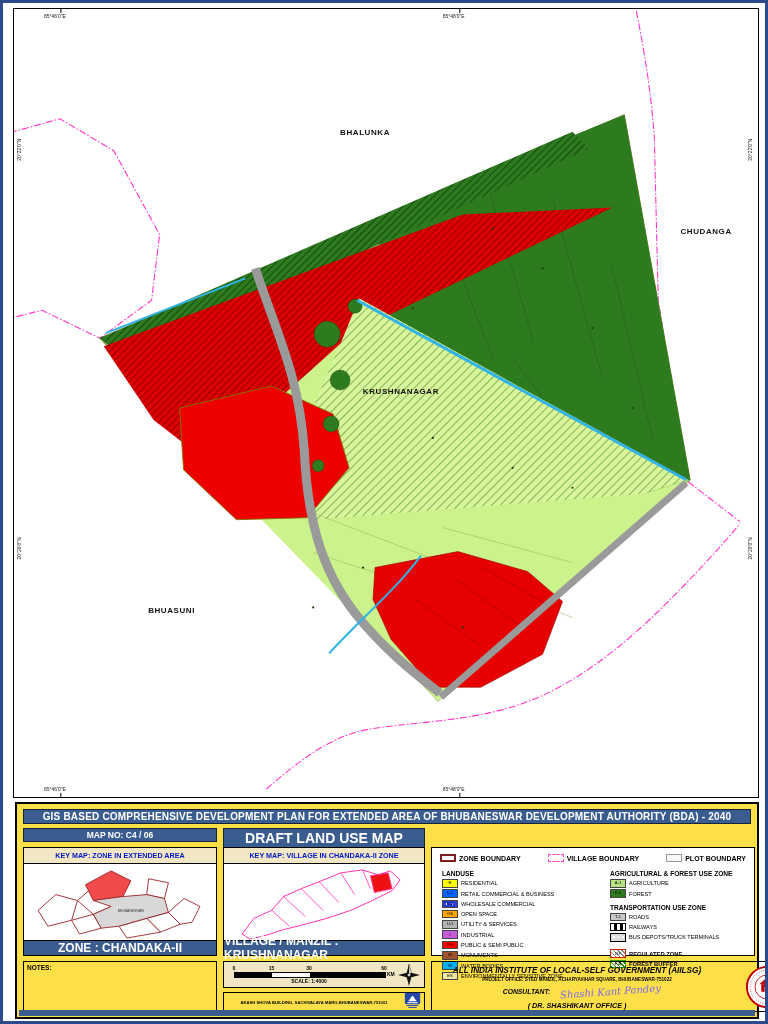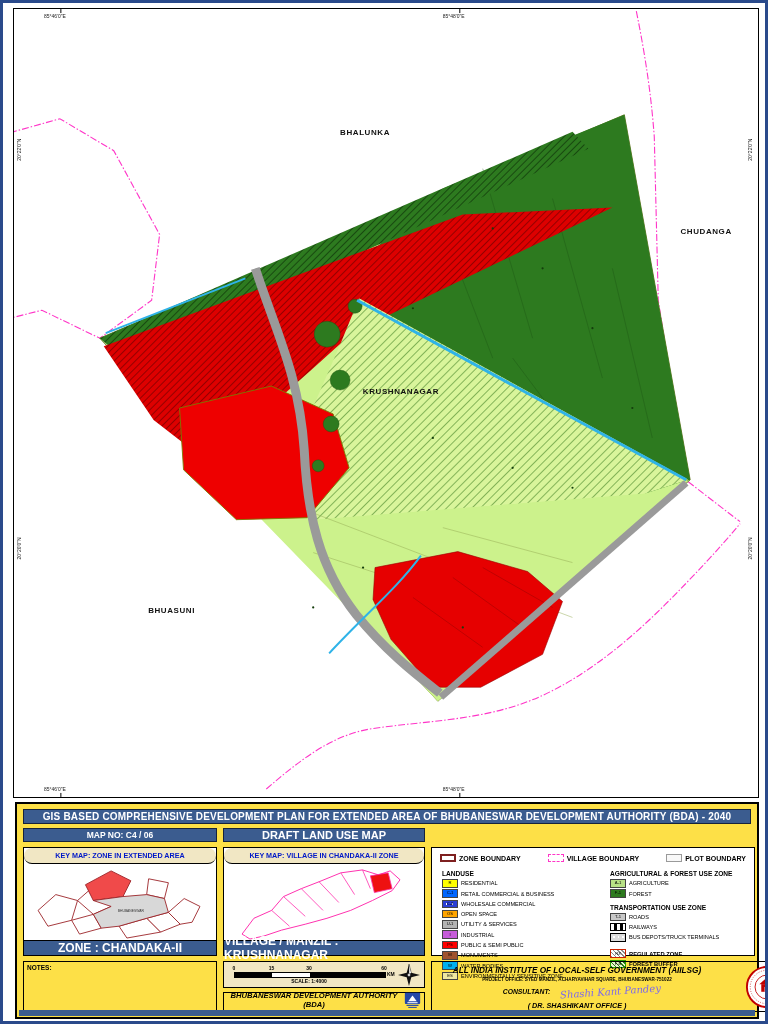--- a/index.html
+++ b/index.html
@@ -11,26 +11,26 @@
   
   #map-frame{left:10px;top:5px;width:746px;height:790px;border:1.5px solid #000;background:#fff;}
   #map-frame svg{display:block;width:100%;height:100%;}
 
   
   #bottom-panel{left:12px;top:799px;width:744px;height:217px;border:2px solid #000;background:#fde047;}
   .navybar{background:#3b5c8f;color:#fff;font-weight:bold;display:flex;align-items:center;justify-content:center;
            border:1px solid #16233c;}
   #title-bar{left:6px;top:5px;width:728px;height:15px;font-size:10px;letter-spacing:.2px;}
   #mapno-bar{left:6px;top:24px;width:194px;height:14px;font-size:8.5px;}
-  #draft-bar{left:206px;top:24px;width:202px;height:14px;font-size:11px;}
+  #draft-bar{left:206px;top:24px;width:202px;height:20px;font-size:14px;}
   #legend-bar{left:414px;top:24px;width:324px;height:16px;font-size:8.5px;margin-top:27px;}
 
   .kbox{border:1.2px solid #000;background:#fff;}
   .khead{position:absolute;left:0;top:0;right:0;height:15px;background:#f1e7c4;border-bottom:1px solid #000;
-         color:#0018c8;font-weight:bold;font-size:7.2px;display:flex;align-items:center;justify-content:center;border-radius:8px;}
+         color:#0018c8;font-weight:bold;font-size:7.2px;display:flex;align-items:center;justify-content:center;}
   .kfoot{position:absolute;left:0;bottom:0;right:0;height:14px;background:#3b5c8f;color:#fff;font-weight:bold;
          font-size:12px;display:flex;align-items:center;justify-content:center;border-top:1px solid #000;}
   .kbody{position:absolute;left:0;top:15px;right:0;bottom:14px;overflow:hidden;}
   #keymap1{left:6px;top:43px;width:194px;height:109px;}
   #keymap2{left:206px;top:43px;width:202px;height:109px;}
 
   #legend-box{left:414px;top:43px;width:324px;height:109px;border:1.2px solid #000;background:#fff;}
   #bnd-row{position:absolute;left:8px;right:8px;top:4px;height:12px;display:flex;justify-content:space-between;align-items:center;}
   .bnd-item{display:flex;align-items:center;gap:3px;}
   .bnd{width:16px;height:8px;box-sizing:border-box;}
@@ -373,21 +373,20 @@
       <svg width="22" height="22" viewBox="0 0 24 24">
         <polygon points="12,0 14.5,9.5 24,12 14.5,14.5 12,24 9.5,14.5 0,12 9.5,9.5" fill="#111"></polygon>
         <polygon points="12,0 14.5,9.5 12,12" fill="#fff" stroke="#111" stroke-width=".4"></polygon>
         <circle cx="12" cy="12" r="1.6" fill="#fff" stroke="#111" stroke-width=".5"></circle>
       </svg>
     </div>
   </div>
 
   <div id="bda-box" class="abs">
     <div id="bda-text">
-      <div id="bda-name">BHUBANESWAR DEVELOPMENT AUTHORITY (BDA)</div>
       <div id="bda-addr">AKASH SHOVA BUILDING, SACHIVALAYA MARG,BHUBANESWAR-751001</div>
     </div>
     <div id="bda-logo">
       <svg width="17" height="17" viewBox="0 0 20 20">
         <rect x="1" y="1" width="18" height="13" rx="1" fill="#2347a8"></rect>
         <path d="M5,11 L10,4 L15,11 Z" fill="#fff"></path>
         <rect x="4" y="12" width="12" height="1.2" fill="#fff"></rect>
         <rect x="3" y="15" width="14" height="1.4" fill="#2347a8"></rect>
         <rect x="5" y="17.5" width="10" height="1.2" fill="#2347a8"></rect>
       </svg>

